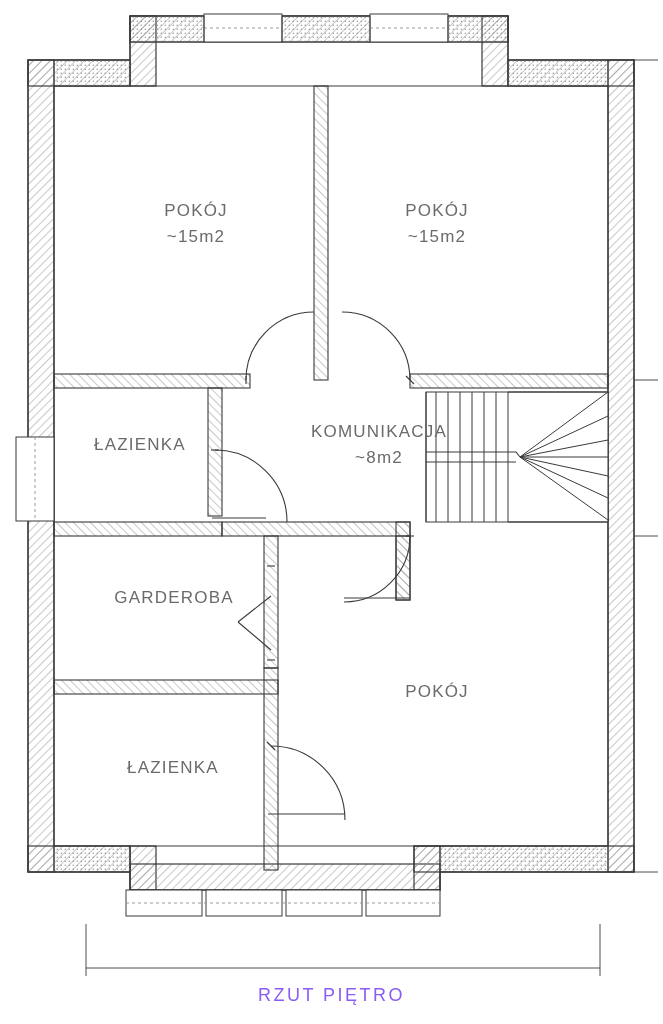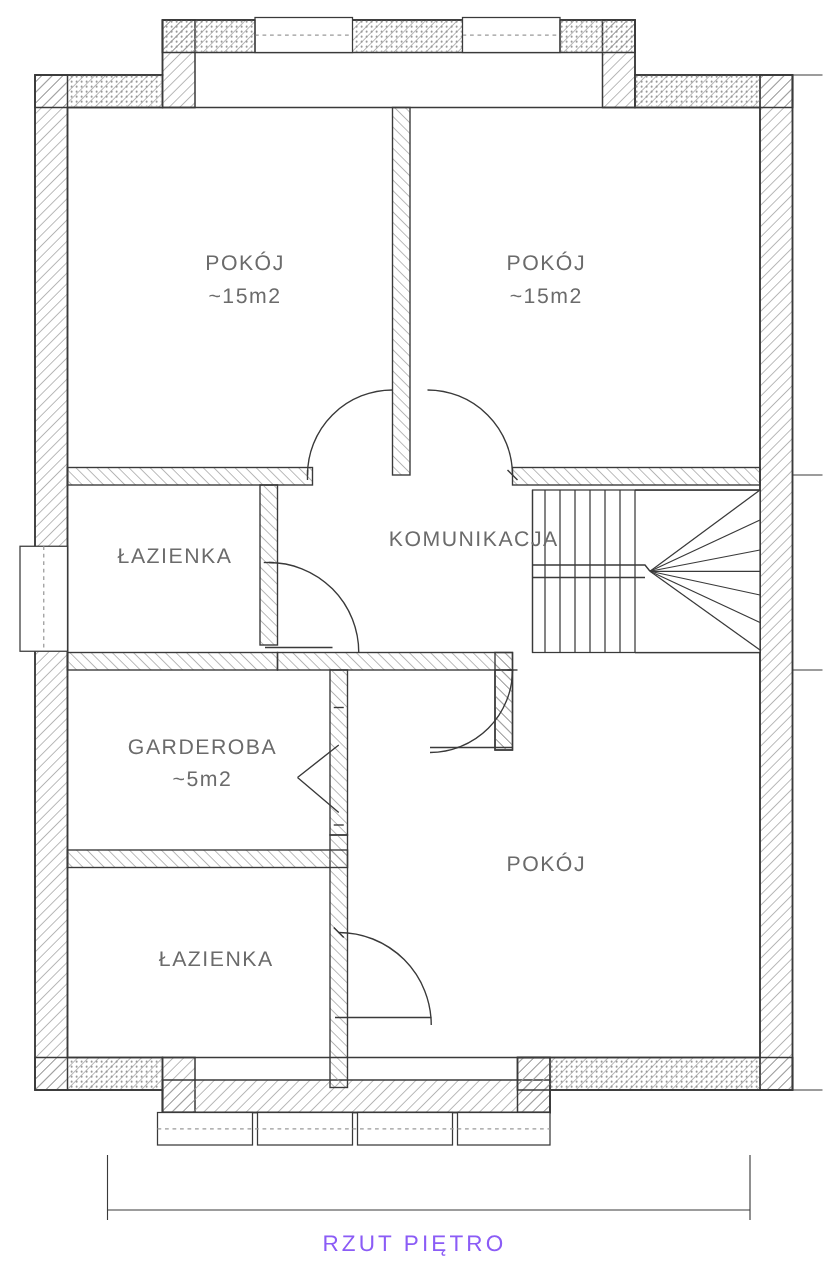--- a/index.html
+++ b/index.html
@@ -211,25 +211,25 @@
     <span class="name">POKÓJ</span>
     <span class="area">~15m2</span>
   </div>
 
   <div class="room-label" style="left:50px; top:432px; width:180px;">
     <span class="name">ŁAZIENKA</span>
   </div>
 
   <div class="room-label" style="left:279px; top:419px; width:200px;">
     <span class="name">KOMUNIKACJA</span>
-  </div>
-
-  <div class="room-label" style="left:72px; top:585px; width:180px;">
+    <span class="area">~8m2</span>
+  </div>
+
+  <div class="room-label" style="left:84px; top:585px; width:180px;">
     <span class="name">GARDEROBA</span>
-    <span class="area">~5m2</span>
   </div>
 
   <div class="room-label" style="left:357px; top:679px; width:160px;">
     <span class="name">POKÓJ</span>
   </div>
 
   <div class="room-label" style="left:83px; top:755px; width:180px;">
     <span class="name">ŁAZIENKA</span>
   </div>
 

